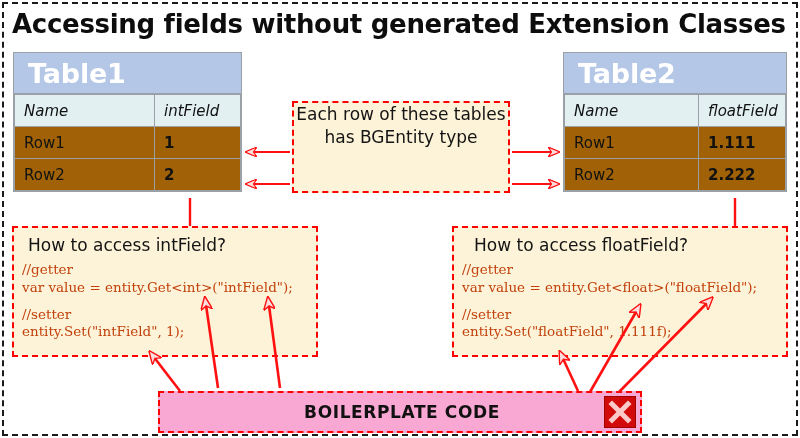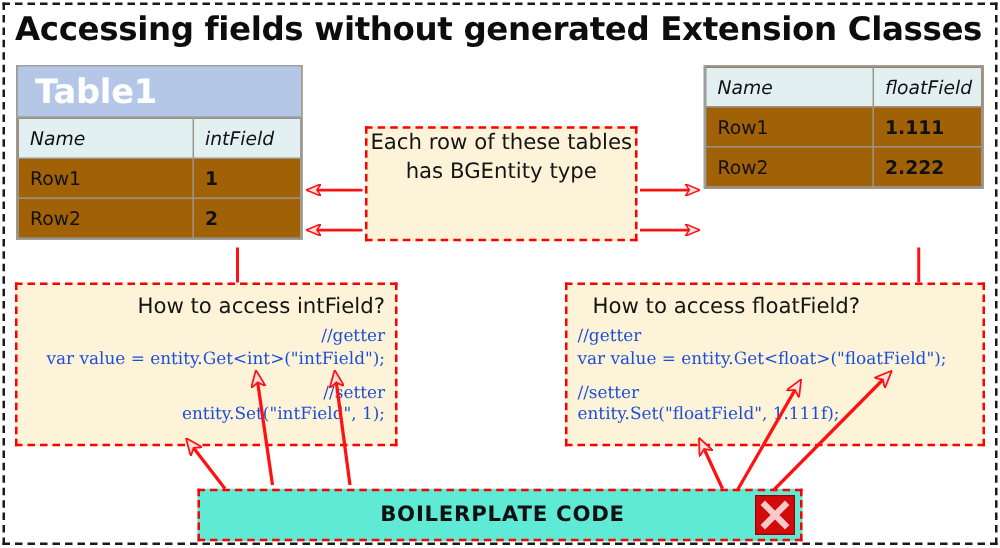--- a/index.html
+++ b/index.html
@@ -38,30 +38,30 @@
   #center-note{position:absolute;left:292px;top:101px;width:218px;height:92px;
      box-sizing:border-box;background:#fdf3d8;border:2px dashed #ff0000;
      display:flex;align-items:flex-start;justify-content:center;text-align:center;
      font-family:"DejaVu Sans",sans-serif;font-size:17px;color:#141414;line-height:1.33;}
 
   
   .codebox{position:absolute;box-sizing:border-box;background:#fdf3d8;
            border:2px dashed #ff0000;padding:6px 8px 4px 8px;}
   .codebox .q{font-family:"DejaVu Sans",sans-serif;font-size:17px;color:#141414;
               margin:1px 0 6px 6px;white-space:nowrap;}
-  .codebox .code{font-family:"DejaVu Serif",serif;font-size:13.5px;color:#1d4ed8;
+  .codebox .code{font-family:"DejaVu Serif",serif;font-size:13.5px;color:#c2410c;
                  line-height:1.32;white-space:nowrap;}
   .codebox .gap{height:9px;}
-  #codeleft{left:12px;top:226px;width:306px;height:131px;text-align:right;}
+  #codeleft{left:12px;top:226px;width:306px;height:131px;}
   #coderight{left:452px;top:226px;width:336px;height:131px;}
   #coderight .q{margin-left:12px;}
 
   
   #banner{position:absolute;left:158px;top:391px;width:484px;height:42px;
-          box-sizing:border-box;background:#5eead4;border:2px dashed #ff0000;}
+          box-sizing:border-box;background:#f9a8d4;border:2px dashed #ff0000;}
   #banner .lbl{position:absolute;left:0;top:0;width:484px;height:38px;
           line-height:38px;text-align:center;
           font-family:"DejaVu Sans",sans-serif;font-weight:700;font-size:17px;
           letter-spacing:0.6px;color:#111;}
   #xbox{position:absolute;right:4px;top:3px;width:32px;height:32px;background:#d20a0a;
         border:1px solid #a00000;box-sizing:border-box;}
   #xbox svg{display:block;}
 
   
   #overlay{position:absolute;left:0;top:0;width:800px;height:438px;pointer-events:none;}
@@ -93,20 +93,21 @@
       </tr>
       <tr>
         <td>Row2</td>
         <td class="v">2</td>
       </tr>
     </tbody>
       </table>
   </div>
 
   <div class="tbl" id="table2">
+    <div class="cap">Table2</div>
     <table>
       <colgroup>
           <col class="c1">
           <col>
         </colgroup>
       <tbody>
           <tr class="hdr">
         <td>Name</td>
         <td>floatField</td>
       </tr>

